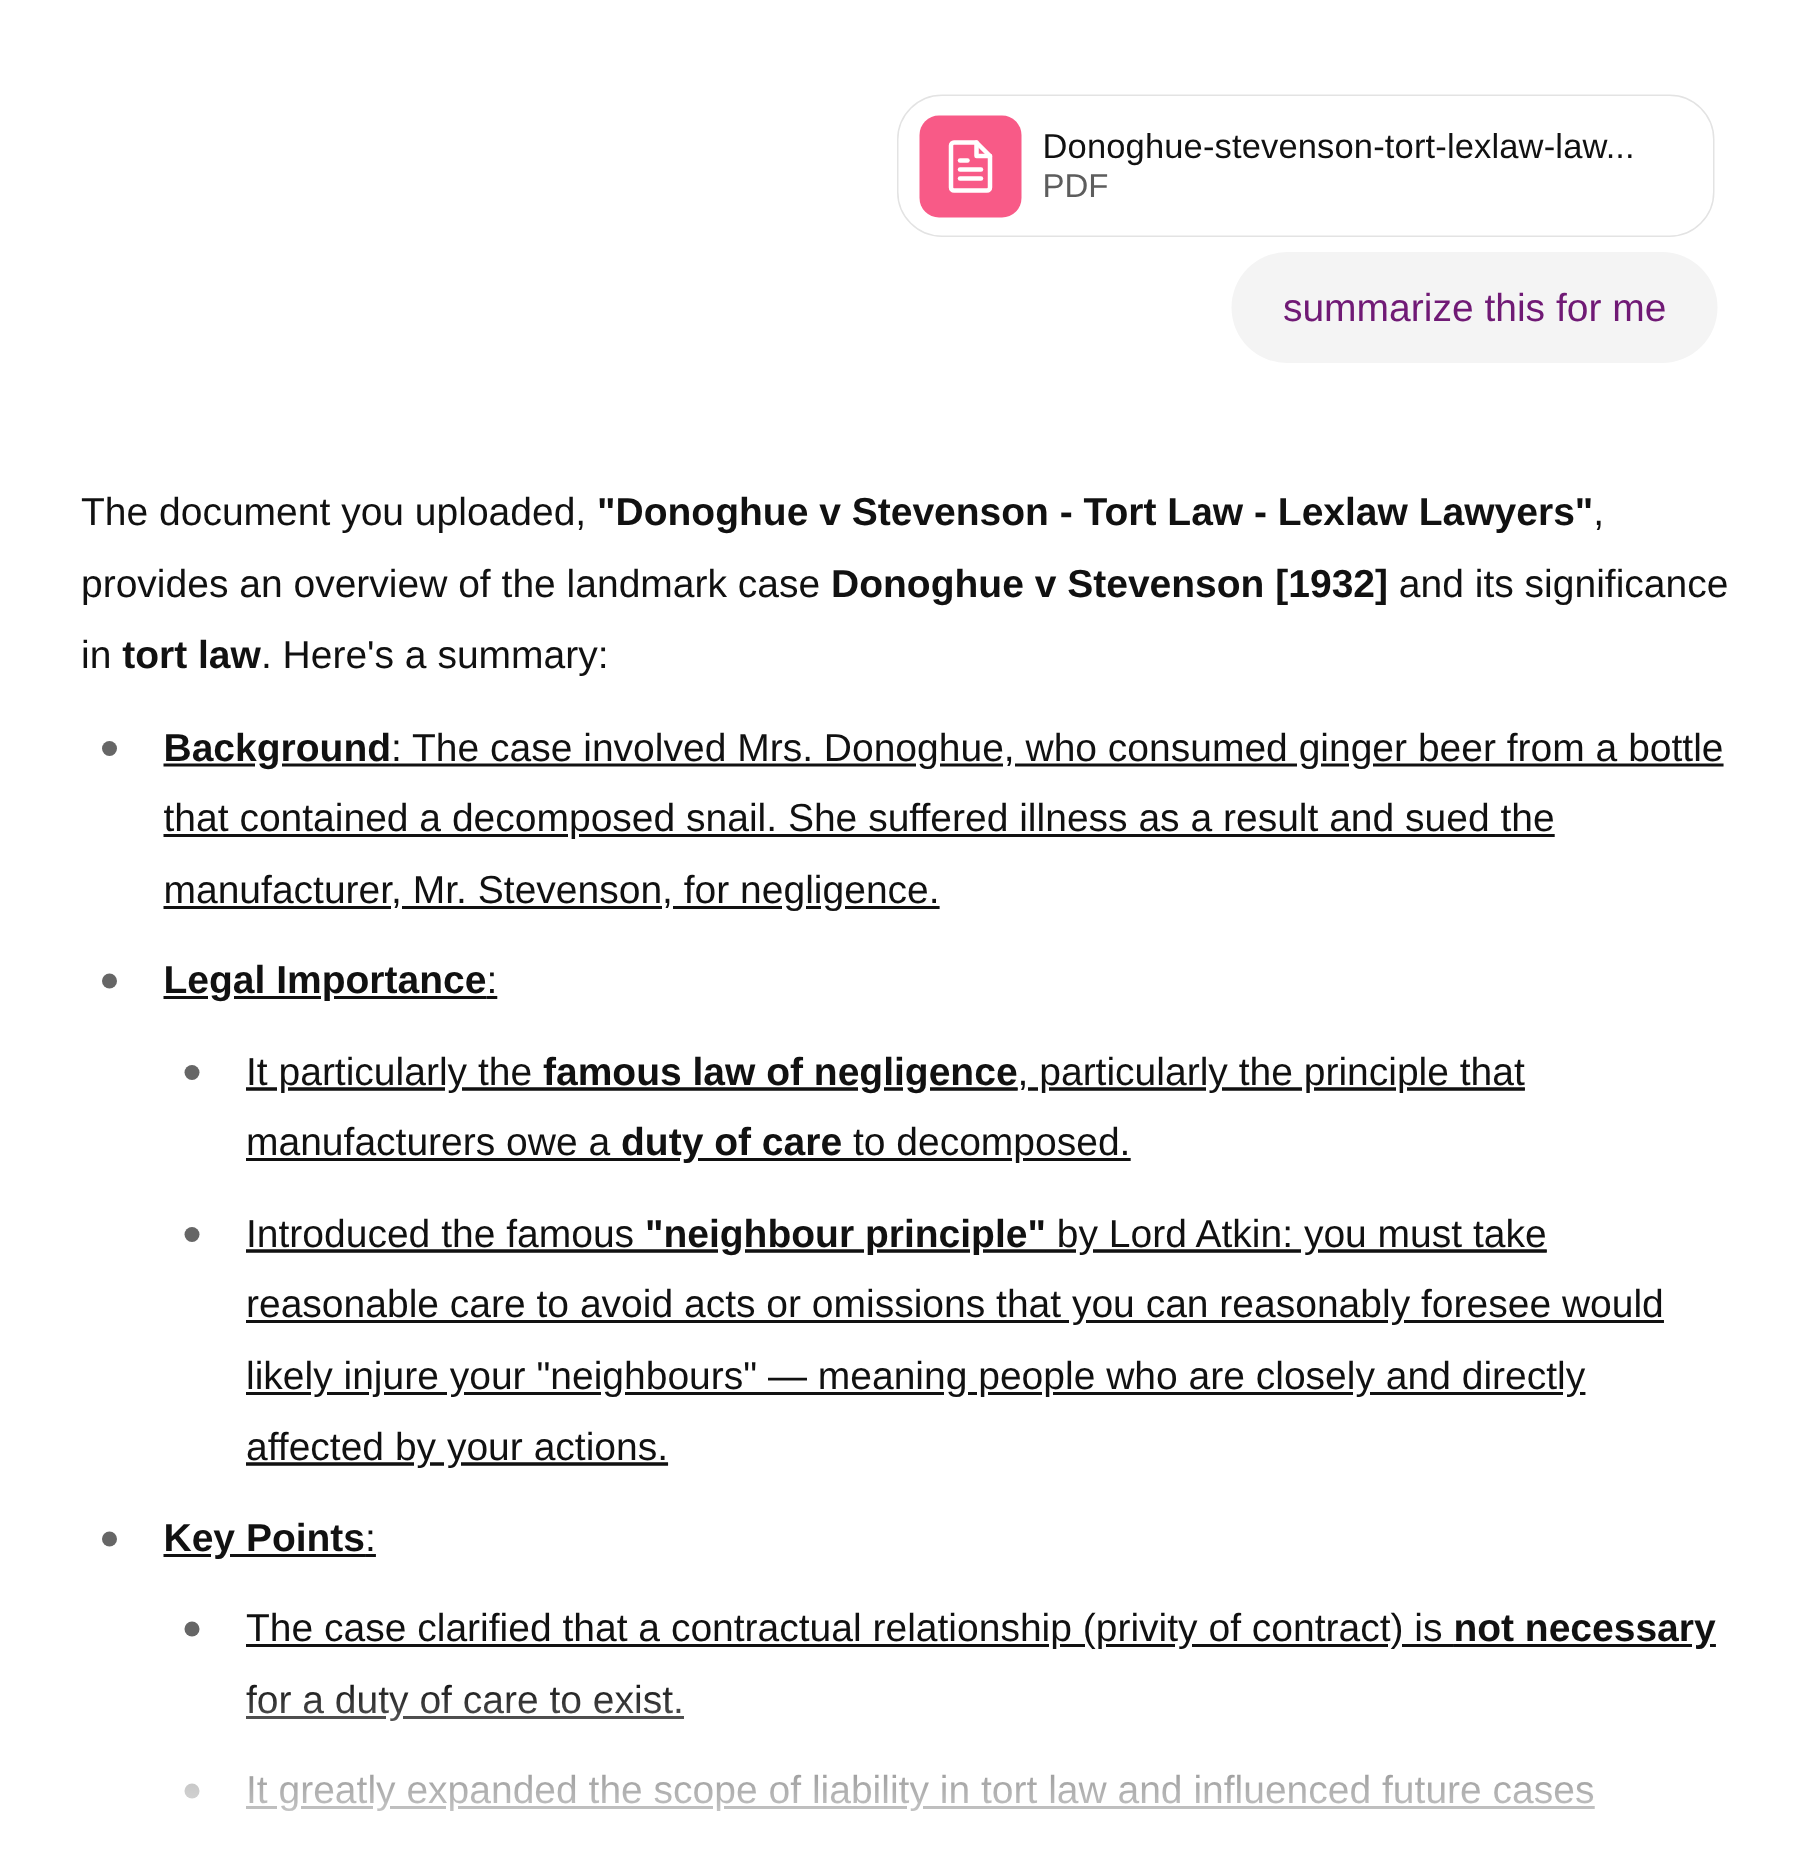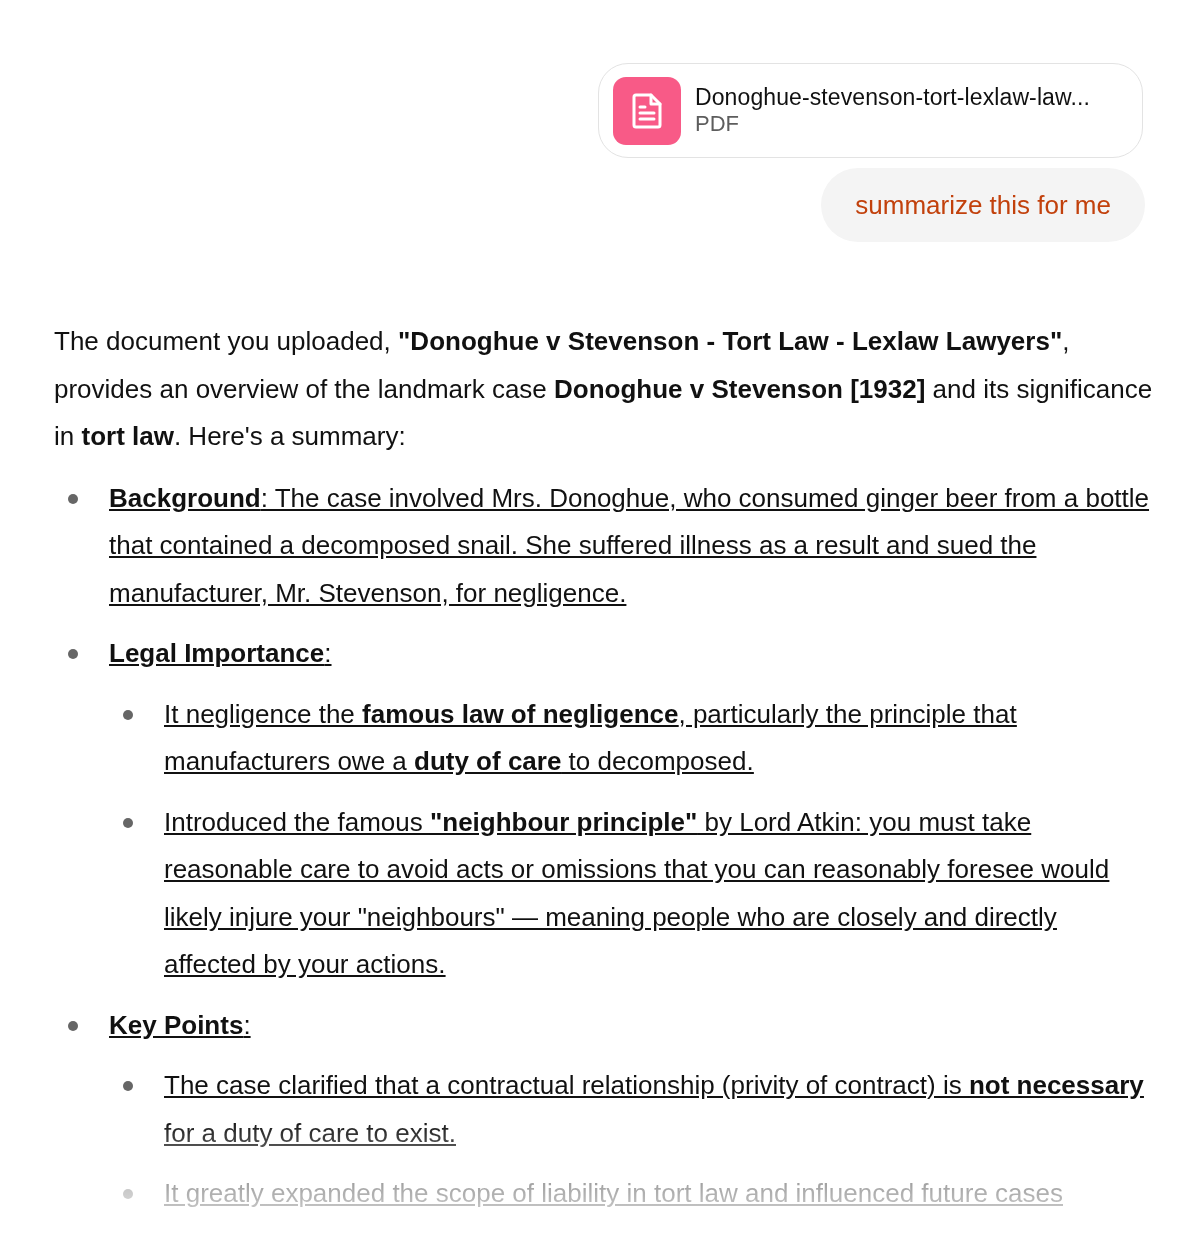--- a/index.html
+++ b/index.html
@@ -17,21 +17,21 @@
     width: 68px; height: 68px; margin-left: 14px; border-radius: 13px;
     background: #f85a87; display: flex; align-items: center; justify-content: center;
   }
   .file-meta { margin-left: 14px; display: flex; flex-direction: column; }
   .file-name { font-size: 23px; font-weight: 500; color: #111; letter-spacing: 0.1px; }
   .file-type { font-size: 22px; color: #5d5d5d; margin-top: 0; }
   .user-bubble {
     position: absolute; right: 55px; top: 168px; height: 74px;
     box-sizing: border-box; padding: 0 34px; border-radius: 37px;
     background: #f4f4f4; display: flex; align-items: center;
-    font-size: 26px; color: #c2410c;
+    font-size: 26px; color: #701a75;
   }
   .response {
     position: absolute; left: 54px; top: 318px; width: 1100px;
     font-size: 26px; line-height: 47.5px; color: #111;
   }
   .response b { font-weight: 700; }
   .intro { margin: 0 0 14px 0; }
   ul { list-style: none; margin: 0; padding: 0; text-decoration: underline; }
   li { position: relative; }
   .lvl1 > li { padding-left: 55px; margin-bottom: 13px; }
@@ -75,21 +75,21 @@
     <li>
       <span class="dot"></span>
       <b>Background</b><span>: The case involved Mrs. Donoghue, who consumed ginger beer from a bottle that contained a decomposed snail. She suffered illness as a result and sued the manufacturer, Mr. Stevenson, for negligence.</span>
     </li>
     <li>
       <span class="dot"></span>
       <b>Legal Importance</b><span>:</span>
       <ul class="lvl2">
         <li>
           <span class="dot"></span>
-          <span>It negligence the </span><b>famous law of negligence</b><span>, particularly the principle that manufacturers owe a </span><b>duty of care</b><span> to decomposed.</span>
+          <span>It particularly the </span><b>famous law of negligence</b><span>, particularly the principle that manufacturers owe a </span><b>duty of care</b><span> to decomposed.</span>
         </li>
         <li>
           <span class="dot"></span>
           <span>Introduced the famous </span><b>"neighbour principle"</b><span> by Lord Atkin: you must take reasonable care to avoid acts or omissions that you can reasonably foresee would likely injure your "neighbours" — meaning people who are closely and directly affected by your actions.</span>
         </li>
       </ul>
     </li>
     <li>
       <span class="dot"></span>
       <b>Key Points</b><span>:</span>

